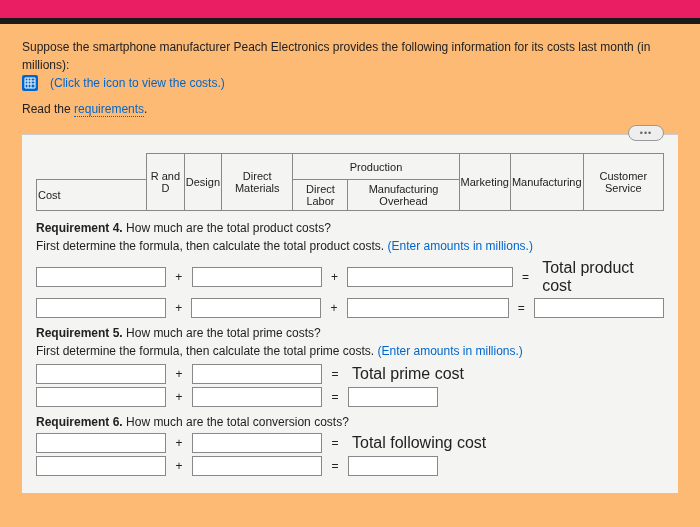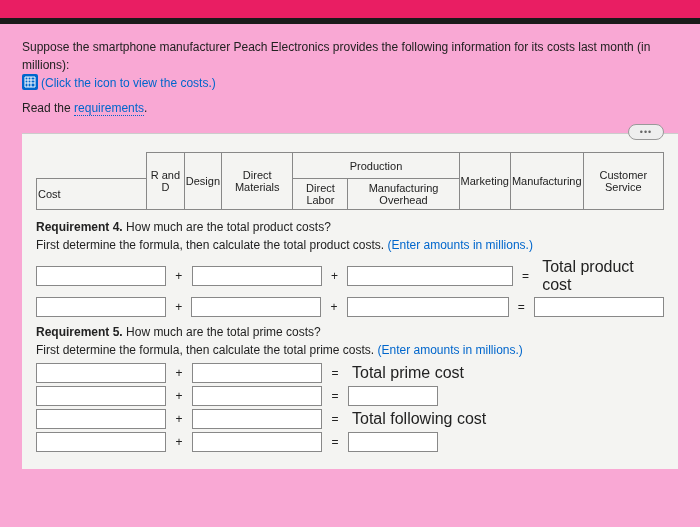--- a/index.html
+++ b/index.html
@@ -1,21 +1,21 @@
 <!DOCTYPE html>
 <html><head>
 <meta charset="utf-8">
 <style>
 *{box-sizing:border-box;margin:0;padding:0}
 body{font-family:Arial,sans-serif;font-size:12px;color:#222;background:#000}
 .pink-bar{height:18px;background:#e91e63}
 .dark-bar{height:6px;background:#1a1a1a}
-.page{background:#f9a8d4;padding:14px 22px 22px 22px;height:503px;position:relative}
+.page{background:#fdba74;padding:14px 22px 22px 22px;height:503px;position:relative}
 .intro{margin-bottom:6px;line-height:1.5}
-.icon-link{display:inline-flex;gap:3px;color:#0066cc}
+.icon-link{display:inline-flex;align-items:center;gap:12px;color:#0066cc}
 .grid-icon{width:16px;height:16px;background:#0066cc;display:inline-flex;align-items:center;justify-content:center;border-radius:2px}
 .grid-icon svg{width:12px;height:12px}
 .link{color:#0066cc;text-decoration:underline;cursor:pointer}
 .dotted{border-bottom:1px dotted #0066cc;text-decoration:none}
 .read{margin-top:8px;margin-bottom:18px}
 .card{background:#f4f4f2;border-top:1px solid #ccc;padding:18px 14px 14px 14px;position:relative}
 .more-btn{position:absolute;top:-10px;right:14px;width:36px;height:16px;border:1px solid #999;border-radius:8px;background:#eee;display:flex;align-items:center;justify-content:center;font-size:9px;color:#666;letter-spacing:1px}
 .htable{border-collapse:collapse;margin-bottom:10px}
 .htable td{border:1px solid #888;padding:3px 1px;text-align:center;font-size:11px;vertical-align:middle;height:26px}
 .htable .noborder{border:none}
@@ -120,20 +120,23 @@
       <span class="static-label">Total prime cost</span>
     </div>
     <div class="formula-row">
       <input class="inp w1" style="">
       <span class="op">+</span>
       <input class="inp w2" style="">
       <span class="op">=</span>
       <input class="inp sm" style="">
     </div>
 
+    <div class="reqline">
+      <b>Requirement 6.</b><span> How much are the total conversion costs?</span>
+    </div>
     <div class="formula-row">
       <input class="inp w1" style="">
       <span class="op">+</span>
       <input class="inp w2" style="">
       <span class="op">=</span>
       <span class="static-label">Total following cost</span>
     </div>
     <div class="formula-row">
       <input class="inp w1" style="">
       <span class="op">+</span>

